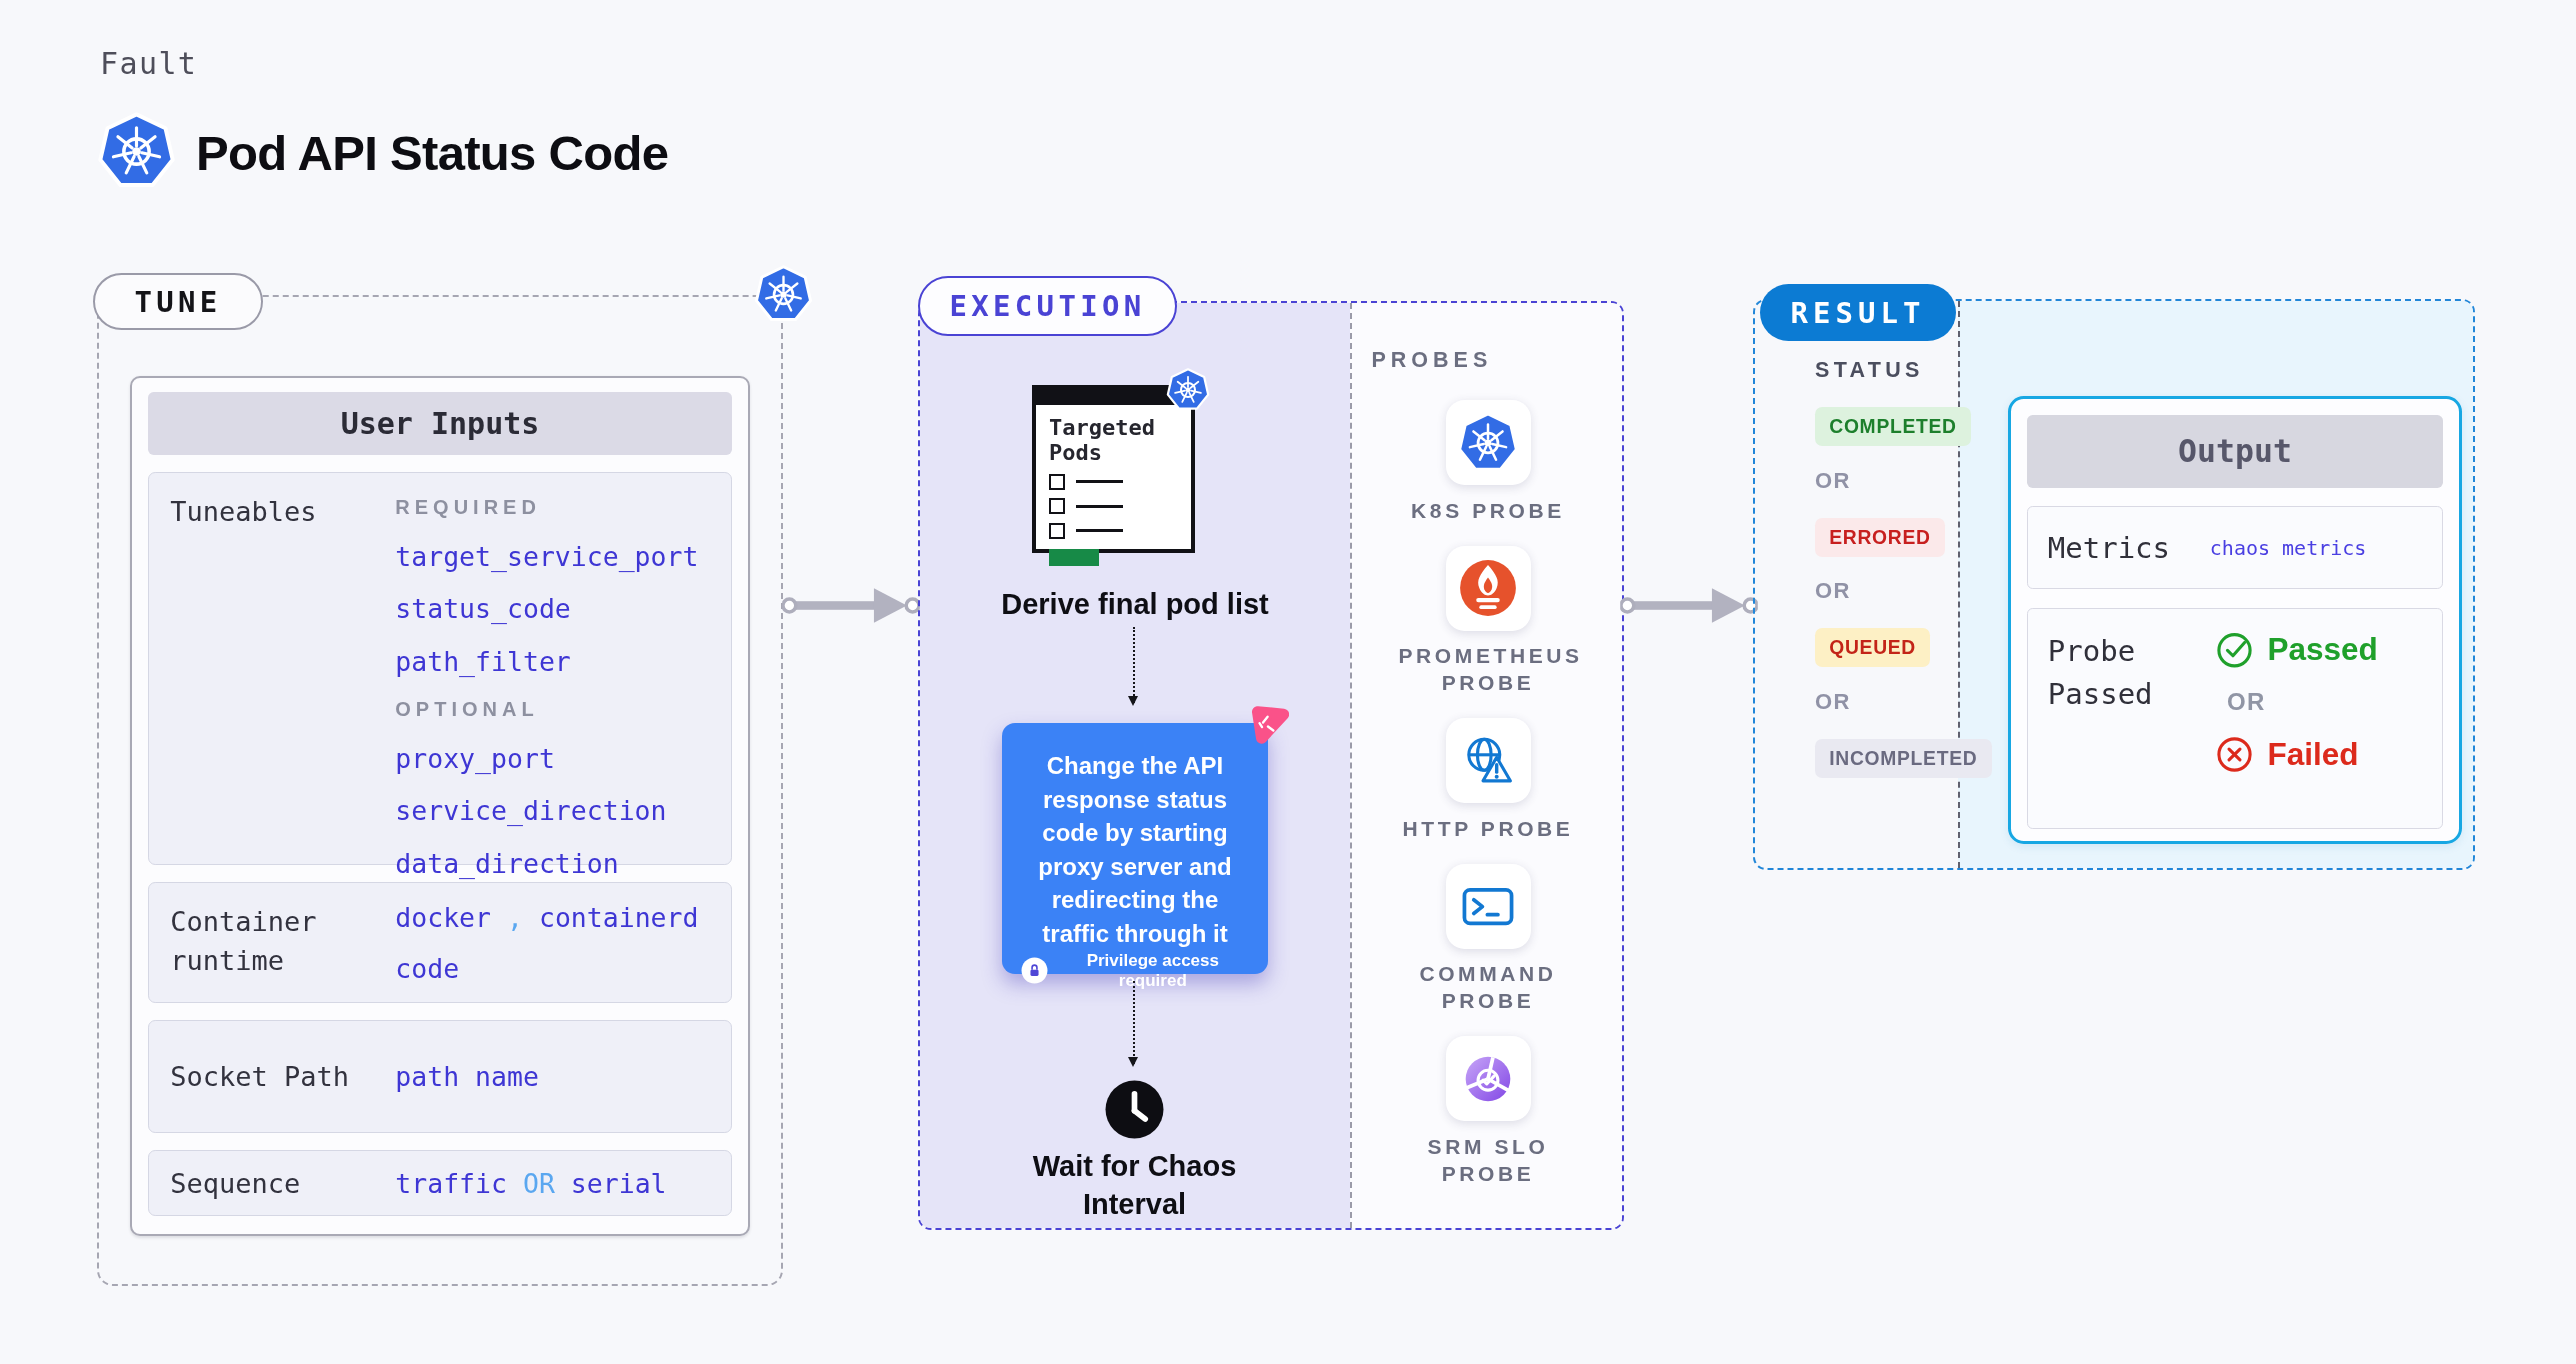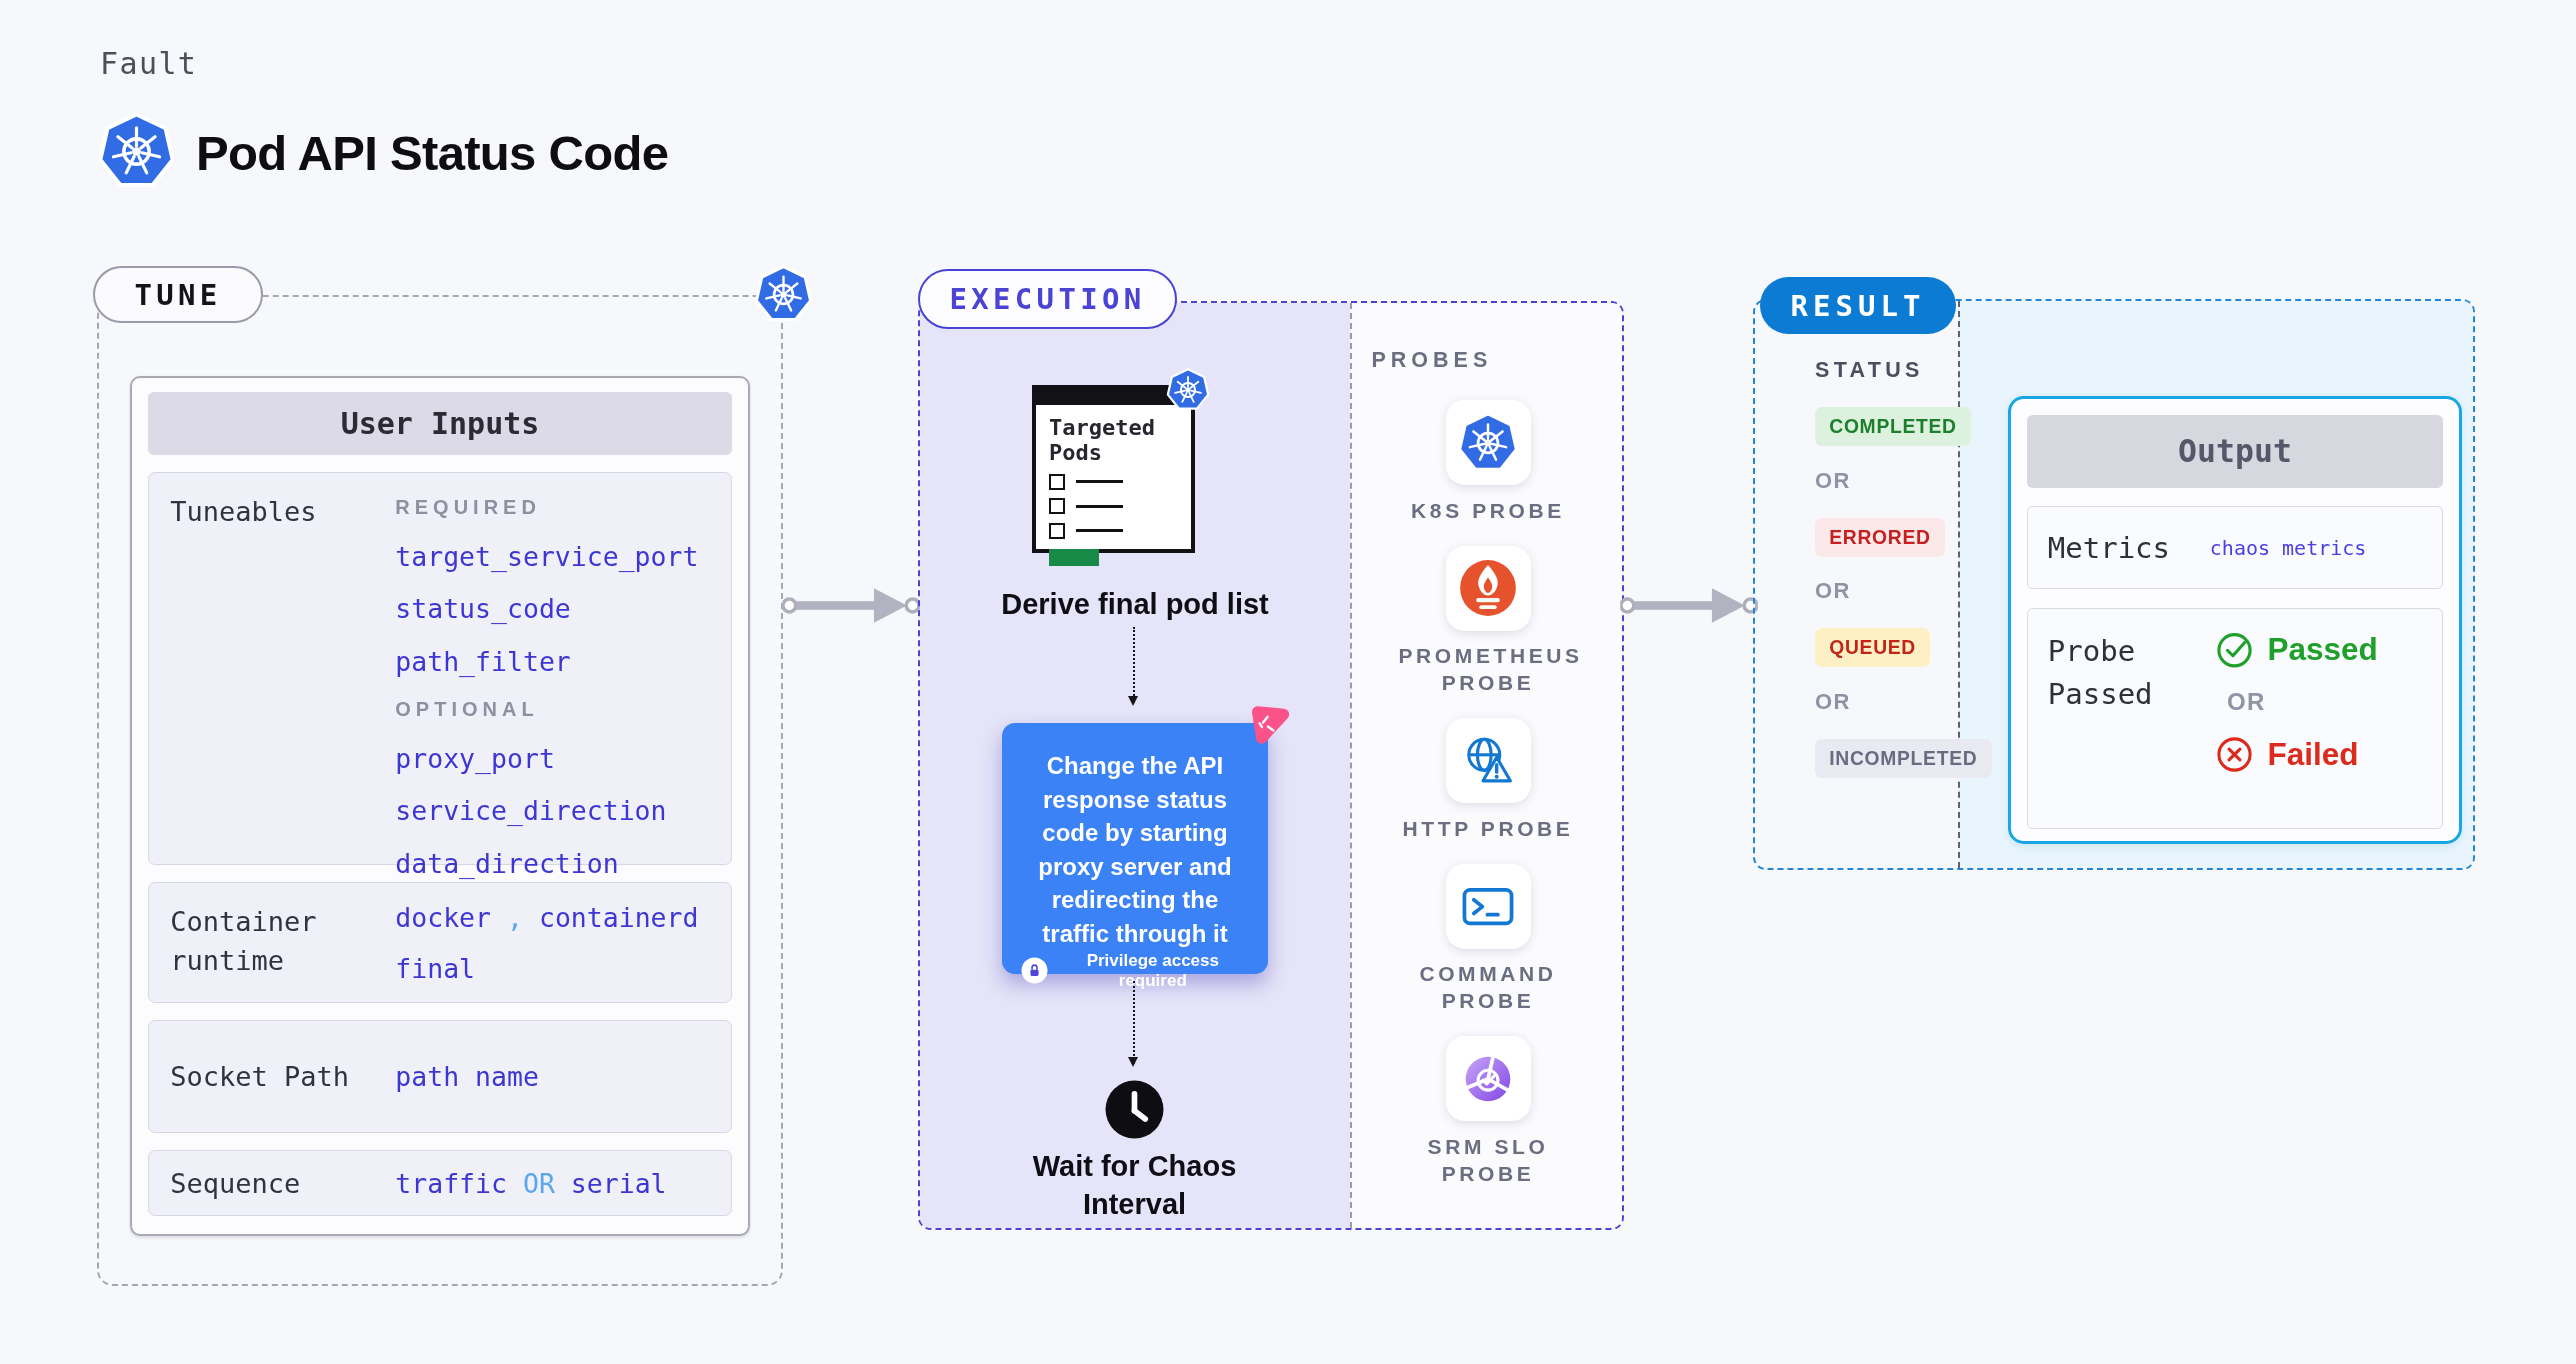--- a/index.html
+++ b/index.html
@@ -13,21 +13,21 @@
   .abs { position:absolute; }
 
   
   .fault-label { left:100px; top:46px; font-family:"DejaVu Sans Mono",monospace;
     font-size:30px; color:#4e4e5a; letter-spacing:1.4px; }
   .header-logo { left:97px; top:112px; width:79px; height:79px; }
   .page-title { left:196px; top:125px; font-size:49px; font-weight:800; color:#0d0d12; letter-spacing:-0.7px; }
 
   
   .pill { position:absolute; display:flex; align-items:center; justify-content:center;
-    border-radius:34px; font-family:"DejaVu Sans Mono",monospace; font-weight:700; }
+    border-radius:34px; font-family:"DejaVu Sans Mono",monospace; font-weight:700;margin-top:7px; }
   .pill-tune { left:93px; top:266px; width:170px; height:57px; background:#fbfbfd;
     border:2.9px solid #9a9aa8; color:#141418; font-size:29px; letter-spacing:4.3px; }
   .pill-exec { left:918px; top:269px; width:259px; height:60px; background:#fdfdff;
     border:2.9px solid #4a43d4; color:#4a43d4; font-size:29px; letter-spacing:4.3px; }
   .pill-result { left:1760px; top:277px; width:196px; height:57px; background:#0c7bd3;
     color:#ffffff; font-size:29px; letter-spacing:5px; }
 
   
   .tune-box { left:97px; top:295px; width:686px; height:991px;
     border:2.1px dashed #a6a6b2; border-radius:15.8px; }
@@ -277,21 +277,21 @@
         <div class="param-link">proxy_port</div>
         <div class="param-link">service_direction</div>
         <div class="param-link">data_direction</div>
       </div>
     </div>
 
     <div class="ui-row row-runtime">
       <div class="ui-row-label">Container runtime</div>
       <div class="ui-row-vals">
         <div class="val-line"><span>docker</span> <span class="tok-alt">,</span> <span>containerd</span></div>
-        <div class="val-line">final</div>
+        <div class="val-line">code</div>
       </div>
     </div>
 
     <div class="ui-row row-socket">
       <div class="ui-row-label">Socket Path</div>
       <div class="ui-row-vals">
         <div class="val-line">path name</div>
       </div>
     </div>
 

